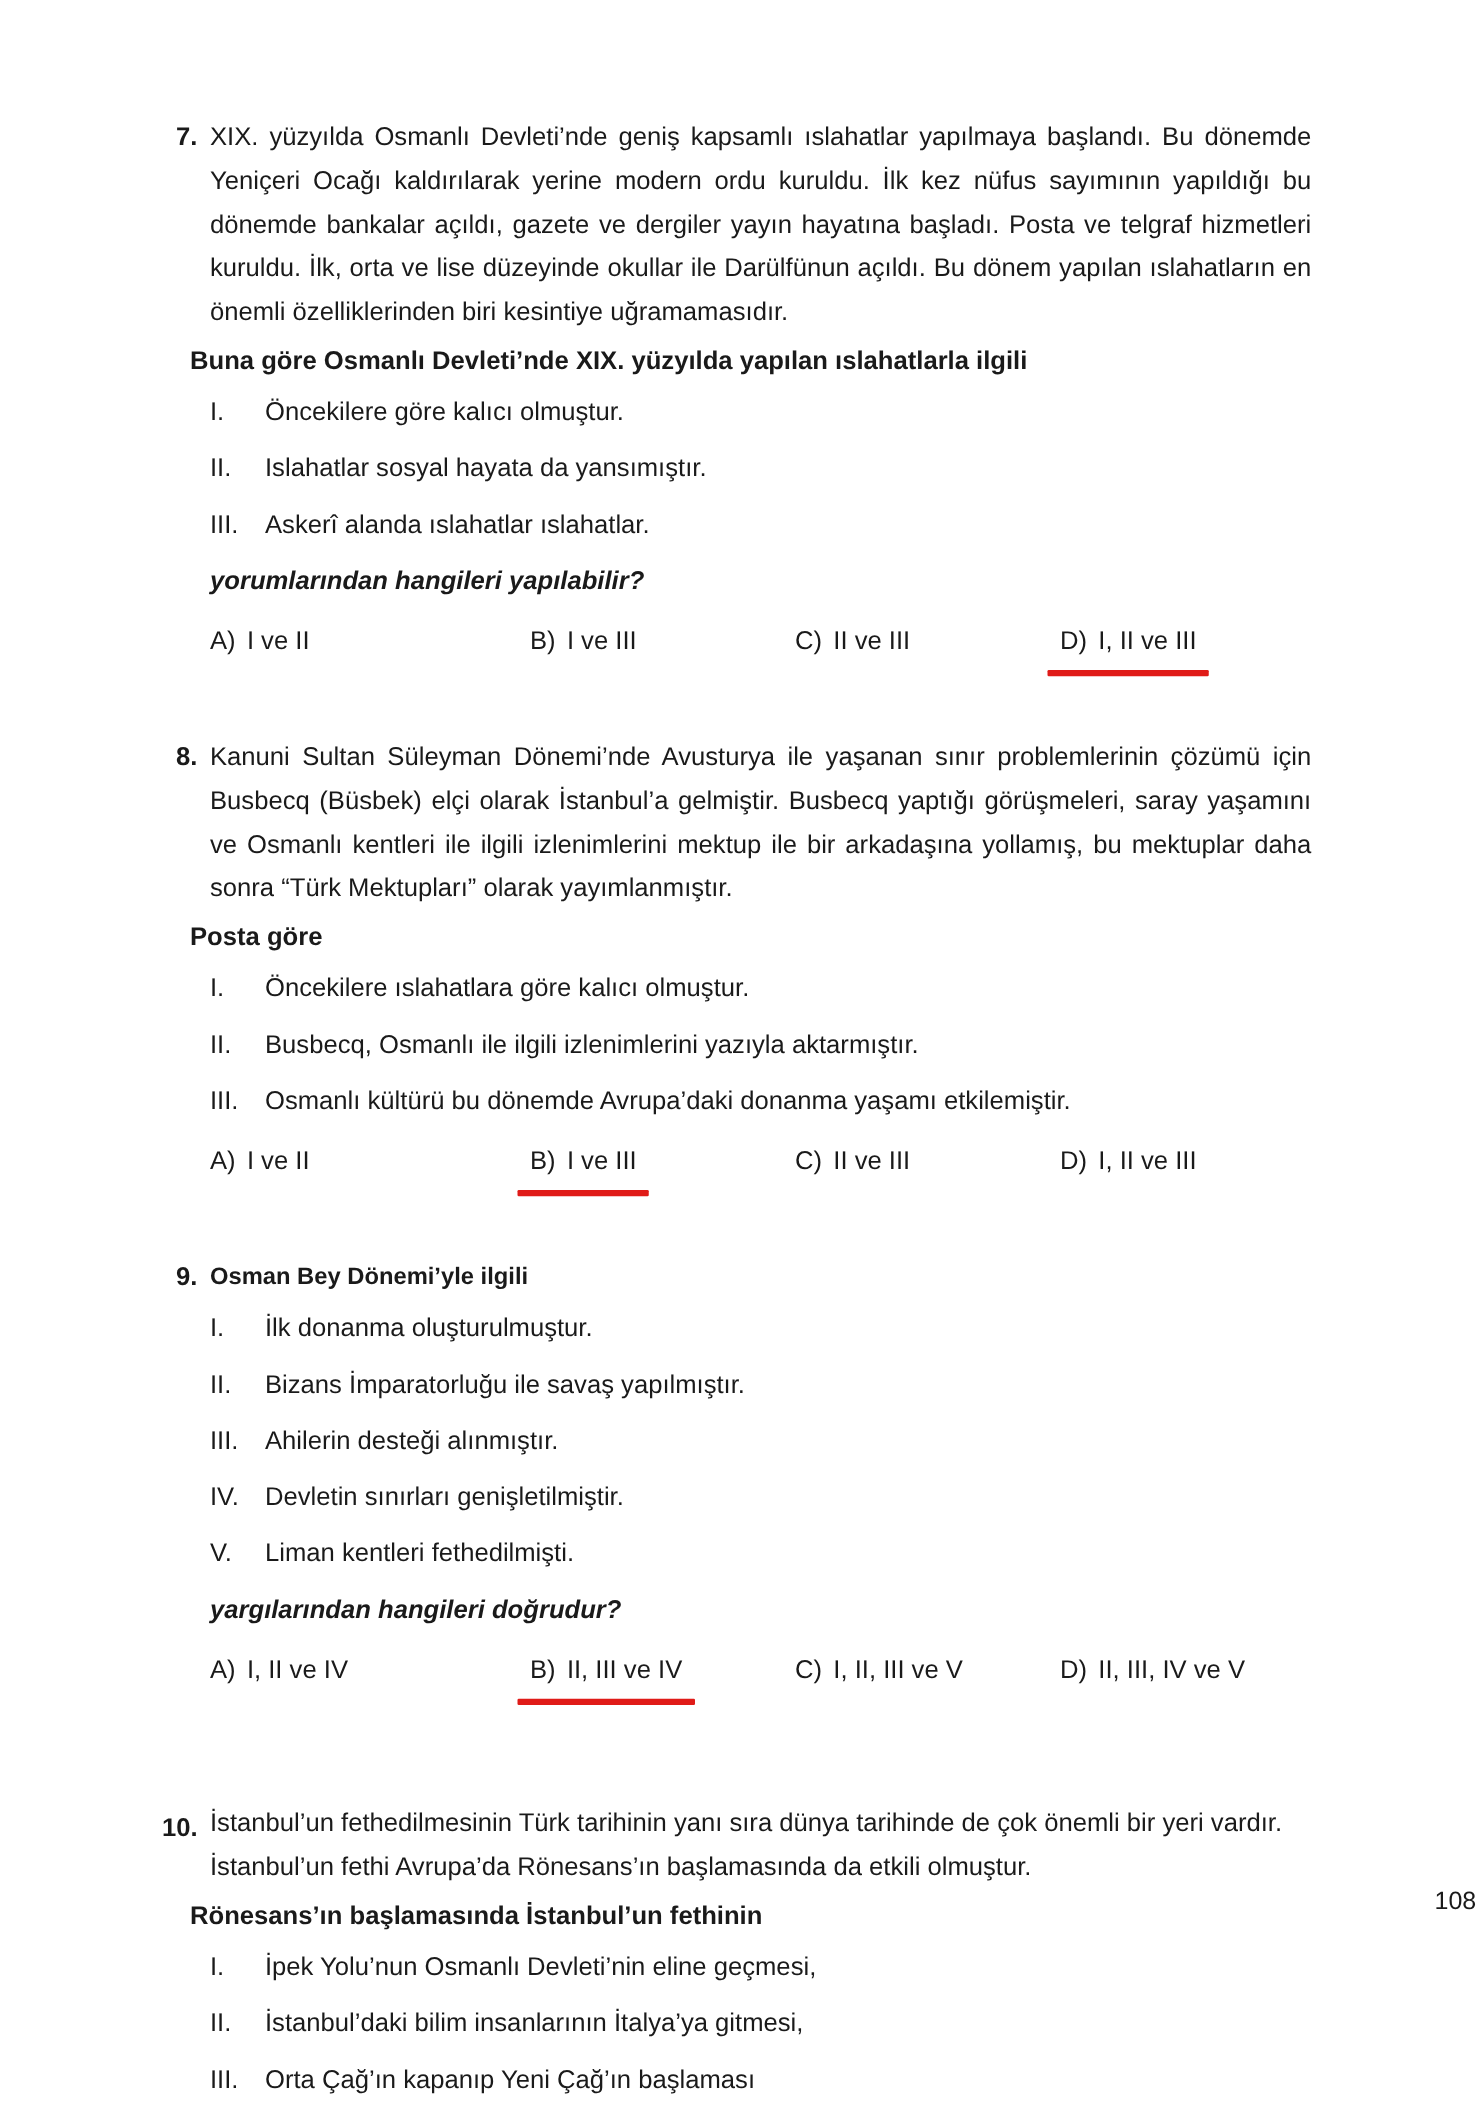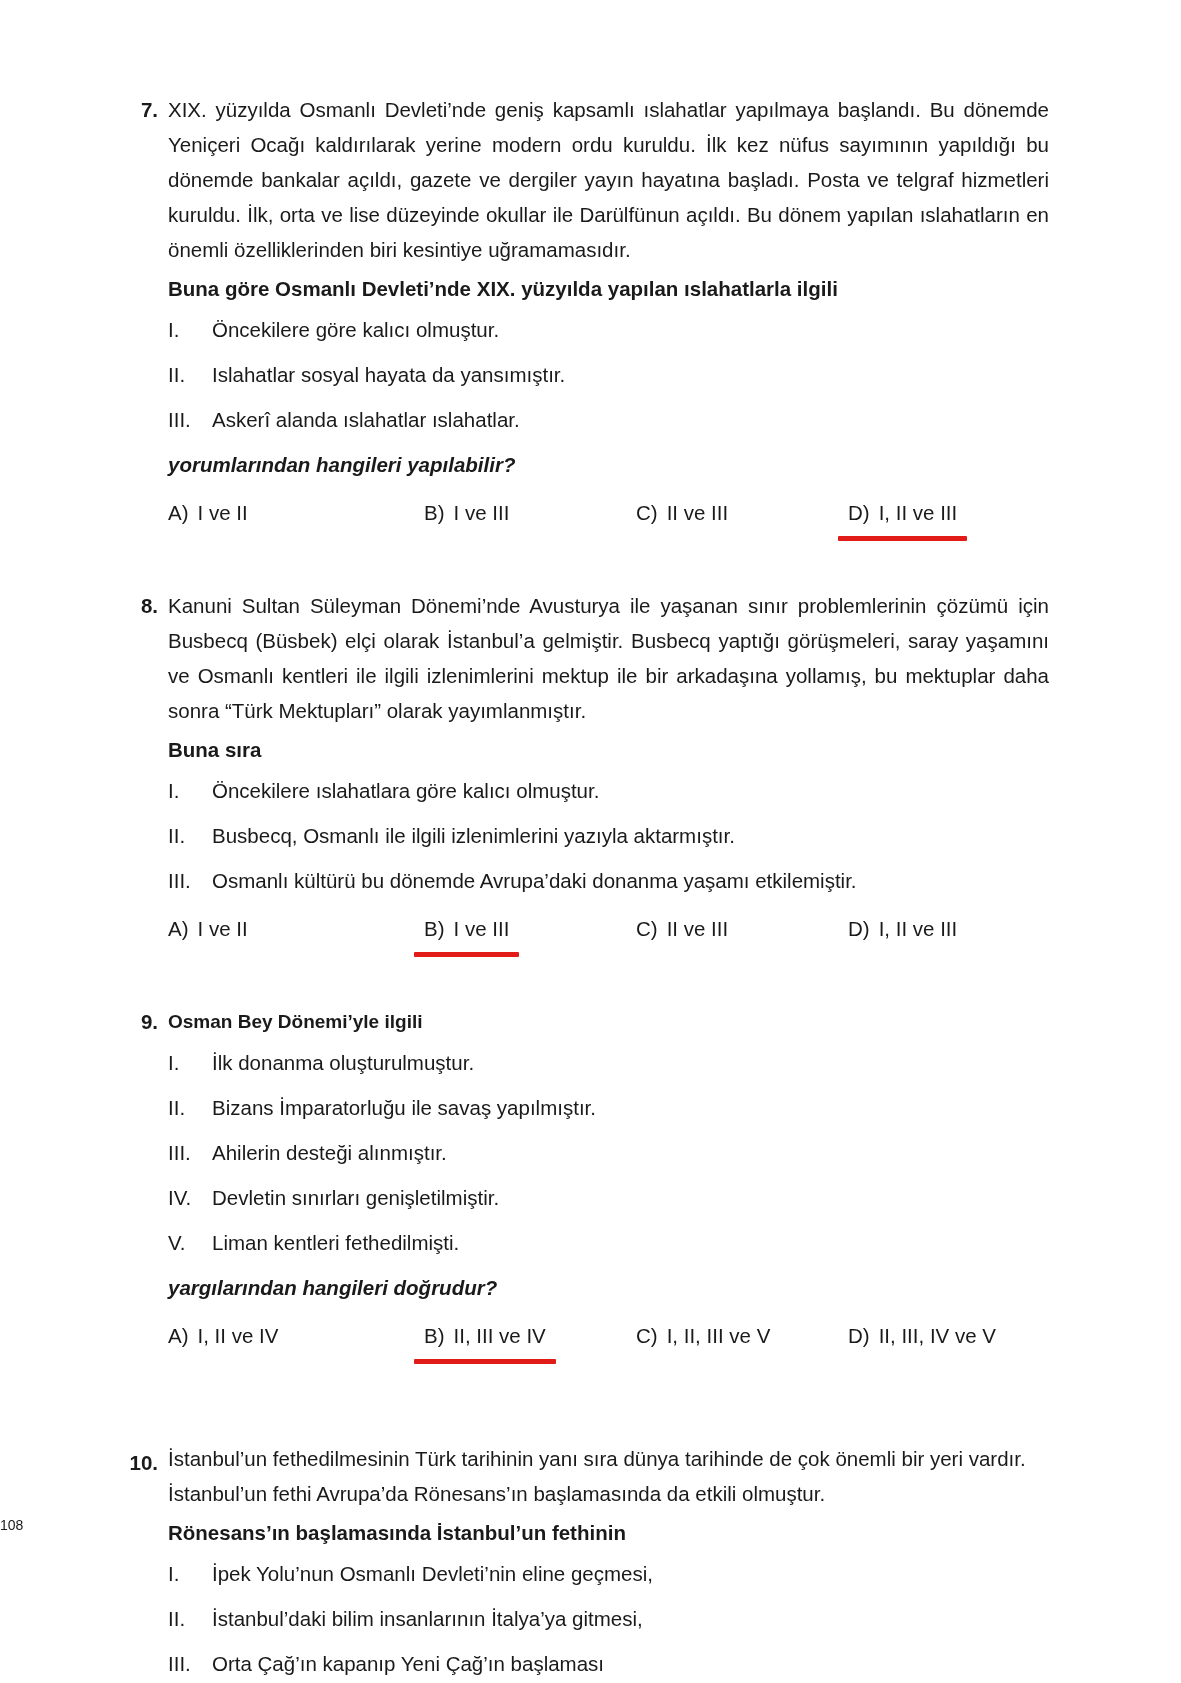--- a/index.html
+++ b/index.html
@@ -71,21 +71,21 @@
     font-size: 19px;
     line-height: 35px;
     font-weight: bold;
     margin: 0;
   }
 
   .lead {
     font-size: 20.5px;
     line-height: 35px;
     font-weight: bold;
-    margin: 4px 0 2px 36px;
+    margin: 4px 0 2px 20px;
   }
 
   .roman-list {
     list-style: none;
     margin: 6px 0 4px 36px;
     padding: 0;
   }
   .roman-list li {
     display: flex;
     font-size: 20.5px;
@@ -152,22 +152,22 @@
   .options.w1 .opt:nth-child(4) { flex: 0 0 auto; }
 
   .gap-lg { height: 56px; }
   .gap-md { height: 46px; }
 
   .page-number {
     position: absolute;
     left: 0;
     right: 0;
     bottom: 150px;
-    text-align: left;
-    font-size: 14px;
+    text-align: right;
+    font-size: 20px;
     color: #1a1a1a;
   }
 </style>
 </head>
 <body>
 
 <div class="page">
 
   <div class="question">
     <div class="q-head">
@@ -222,21 +222,21 @@
 
   <div class="gap-lg"></div>
 
   <div class="question">
     <div class="q-head">
       <div class="q-number">8.</div>
       <div class="q-body">
         <p class="q-passage">Kanuni Sultan Süleyman Dönemi’nde Avusturya ile yaşanan sınır problemlerinin çözümü için Busbecq (Büsbek) elçi olarak İstanbul’a gelmiştir. Busbecq yaptığı görüşmeleri, saray yaşamını ve Osmanlı kentleri ile ilgili izlenimlerini mektup ile bir arkadaşına yollamış, bu mektuplar daha sonra “Türk Mektupları” olarak yayımlanmıştır.</p>
       </div>
     </div>
-    <div class="lead">Buna sıra</div>
+    <div class="lead">Posta göre</div>
     <ul class="roman-list">
       <li>
         <span class="rn">I.</span>
         <span class="rtext">Öncekilere ıslahatlara göre kalıcı olmuştur.</span>
       </li>
       <li>
         <span class="rn">II.</span>
         <span class="rtext">Busbecq, Osmanlı ile ilgili izlenimlerini yazıyla aktarmıştır.</span>
       </li>
       <li>

